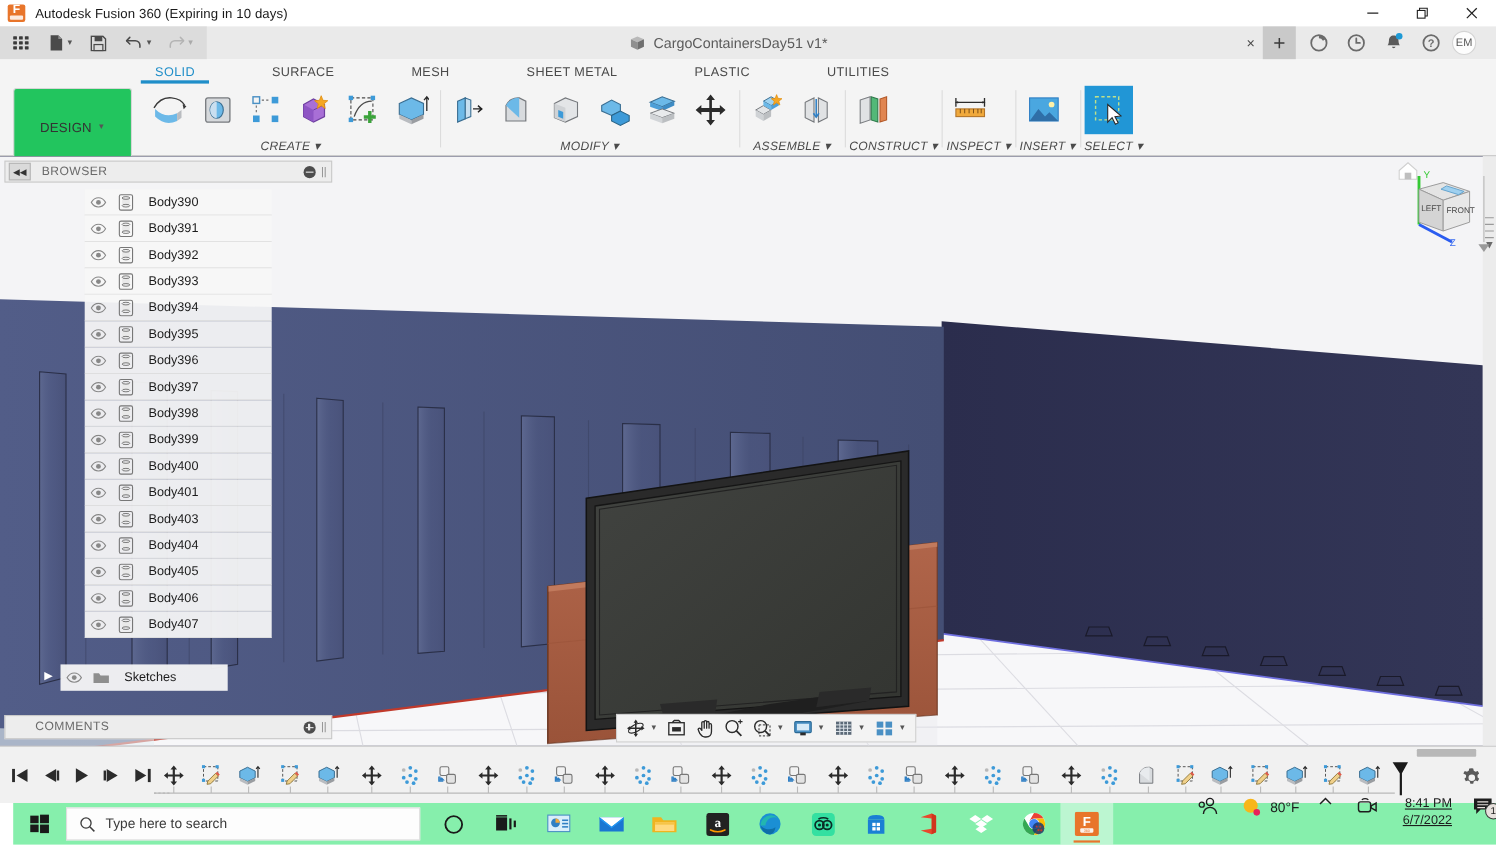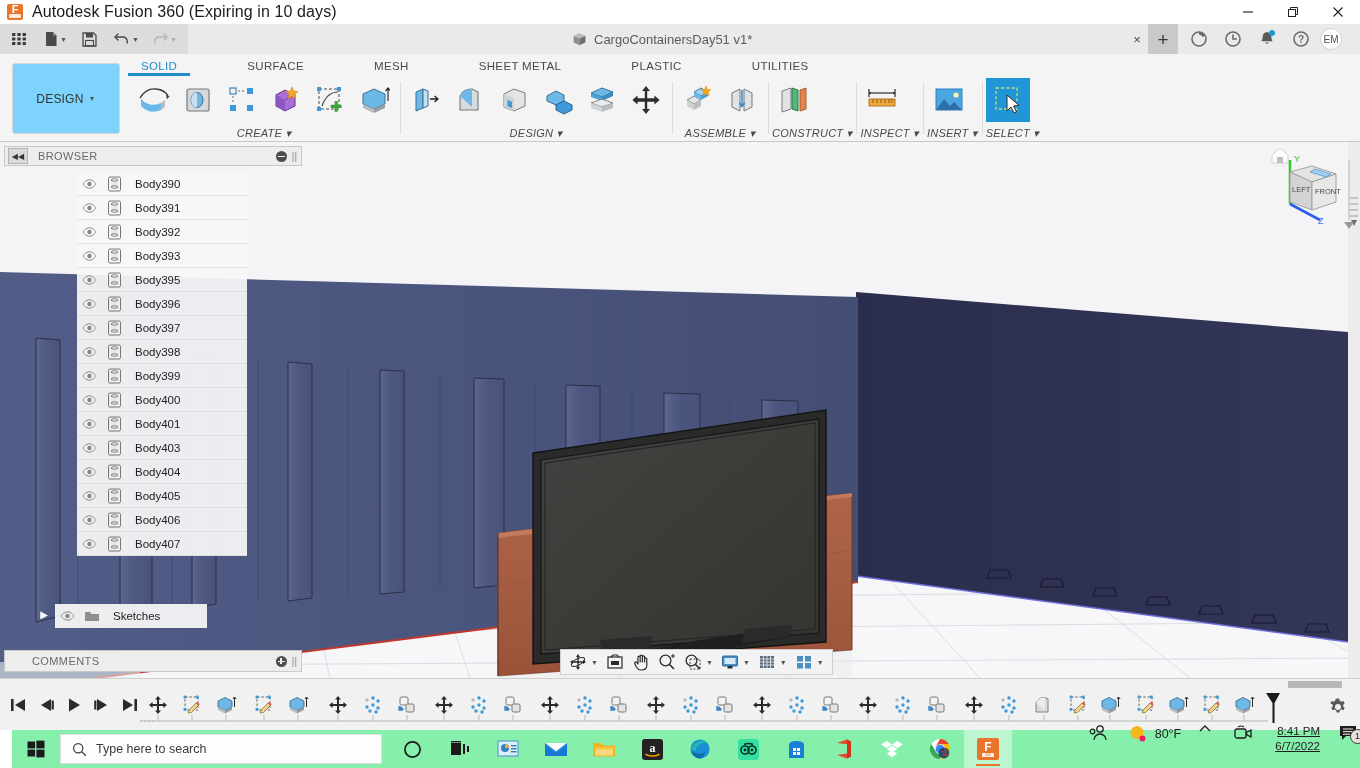--- a/index.html
+++ b/index.html
@@ -24,21 +24,21 @@
   }
   .win-logo:after {
     content: "F"; position: absolute; left: 0; top: -1px; width: 16px;
     text-align: center; font-size: 11px; font-weight: bold; color: #fff;
     font-family: "Liberation Sans", sans-serif;
   }
   .win-logo:before {
     content: ""; position: absolute; left: 2px; bottom: 2px; width: 12px; height: 4px;
     background: #ffffff; opacity: .85; border-radius: 1px;
   }
-  .win-title { font-size: 16px; color: #1a1a1a; letter-spacing: .1px; }
+  .win-title { font-size: 12px; color: #1a1a1a; letter-spacing: .1px; }
   .win-ctrls { margin-left: auto; display: flex; height: 24px; }
   .win-btn {
     width: 45px; height: 24px; display: flex; align-items: center; justify-content: center;
     font-size: 12px; color: #202020; line-height: 1;
   }
   .win-btn svg { display: block; }
 
   
   .qatbar {
     position: absolute; left: 0; top: 24px; width: 1360px; height: 30px;
@@ -82,22 +82,22 @@
     display: flex; align-items: center; justify-content: center;
     font-size: 10px; color: #555;
   }
 
   
   .ribbon {
     position: absolute; left: 0; top: 54px; width: 1360px; height: 88px;
     background: #f4f4f4; border-bottom: 1px solid #c8c8c8;
   }
   .design-box {
-    position: absolute; left: 12px; top: 9px; width: 108px; height: 71px;
-    border: 1px solid #d6d6d6; border-radius: 3px; background: #7dd3fc;
+    position: absolute; left: 12px; top: 26px; width: 108px; height: 71px;
+    border: 1px solid #d6d6d6; border-radius: 3px; background: #22c55e;
     display: flex; align-items: center; justify-content: center;
     font-size: 12px; color: #333; letter-spacing: .2px;
   }
   .ribtabs { position: absolute; left: 128px; top: 0; height: 22px; display: flex; gap: 44px; }
   .ribtab {
     font-size: 11.5px; color: #4a4a4a; letter-spacing: .35px;
     padding: 6px 13px 3px 13px; white-space: nowrap;
     border-bottom: 3px solid transparent;
   }
   .ribtab.active { color: #1f8ec9; border-bottom-color: #1f8ec9; }
@@ -464,21 +464,21 @@
               <path d="M5 19 L16 23 L16 28 L5 24 Z" fill="#d2d5d8"></path>
               <path d="M16 23 L27 19 L27 24 L16 28 Z" fill="#bcbfc2"></path>
             </svg>
           </div>
           <div class="tool">
             <svg width="30" height="30" viewBox="0 0 30 30">
               <path d="M15 1 L19 6 H16.2 V13.2 H23.4 V10.4 L28.6 15 L23.4 19.6 V16.8 H16.2 V24 H19 L15 29 L11 24 H13.8 V16.8 H6.6 V19.6 L1.4 15 L6.6 10.4 V13.2 H13.8 V6 H11 Z" fill="#2b2b2b"></path>
             </svg>
           </div>
         </div>
-        <div class="panel-label">DESIGN ▾</div>
+        <div class="panel-label">MODIFY ▾</div>
       </div>
 
       <div class="panel">
         <div class="panel-row">
           <div class="tool">
             <svg width="32" height="32" viewBox="0 0 32 32">
               <path d="M5 16 L12 12 L19 16 L12 20 Z" fill="#e3e5e7" stroke="#75787c" stroke-width=".9"></path>
               <path d="M5 16 L12 20 L12 26 L5 22 Z" fill="#cfd2d5"></path>
               <path d="M12 20 L19 16 L19 22 L12 26 Z" fill="#bcbfc2"></path>
               <path d="M12 8 L19 4 L26 8 L19 12 Z" fill="#9fd2f0" stroke="#3a6e92" stroke-width=".9"></path>
@@ -779,20 +779,37 @@
         </span>
       <span class="body-ico">
           <svg width="15" height="16" viewBox="0 0 15 16">
             <rect x="1.5" y="1" width="12" height="14" rx="1.5" fill="none" stroke="#777" stroke-width="1"></rect>
             <path d="M4 4 h7 v7 h-7 Z" fill="#e9e9e9"></path>
             <ellipse cx="7.5" cy="4" rx="3.5" ry="1.2" fill="none" stroke="#777" stroke-width=".9"></ellipse>
             <ellipse cx="7.5" cy="11" rx="3.5" ry="1.2" fill="none" stroke="#777" stroke-width=".9"></ellipse>
           </svg>
         </span>
       <span class="tree-label">Body393</span>
+    </div>
+    <div class="tree-row">
+      <span class="eye">
+          <svg width="15" height="10" viewBox="0 0 15 10">
+            <path d="M7.5 .8 C3.5 .8 1 5 1 5 s2.5 4.2 6.5 4.2 S14 5 14 5 S11.5 .8 7.5 .8 Z" fill="none" stroke="#888" stroke-width="1"></path>
+            <circle cx="7.5" cy="5" r="2.2" fill="#888"></circle>
+          </svg>
+        </span>
+      <span class="body-ico">
+          <svg width="15" height="16" viewBox="0 0 15 16">
+            <rect x="1.5" y="1" width="12" height="14" rx="1.5" fill="none" stroke="#777" stroke-width="1"></rect>
+            <path d="M4 4 h7 v7 h-7 Z" fill="#e9e9e9"></path>
+            <ellipse cx="7.5" cy="4" rx="3.5" ry="1.2" fill="none" stroke="#777" stroke-width=".9"></ellipse>
+            <ellipse cx="7.5" cy="11" rx="3.5" ry="1.2" fill="none" stroke="#777" stroke-width=".9"></ellipse>
+          </svg>
+        </span>
+      <span class="tree-label">Body394</span>
     </div>
     <div class="tree-row">
       <span class="eye">
           <svg width="15" height="10" viewBox="0 0 15 10">
             <path d="M7.5 .8 C3.5 .8 1 5 1 5 s2.5 4.2 6.5 4.2 S14 5 14 5 S11.5 .8 7.5 .8 Z" fill="none" stroke="#888" stroke-width="1"></path>
             <circle cx="7.5" cy="5" r="2.2" fill="#888"></circle>
           </svg>
         </span>
       <span class="body-ico">
           <svg width="15" height="16" viewBox="0 0 15 16">

